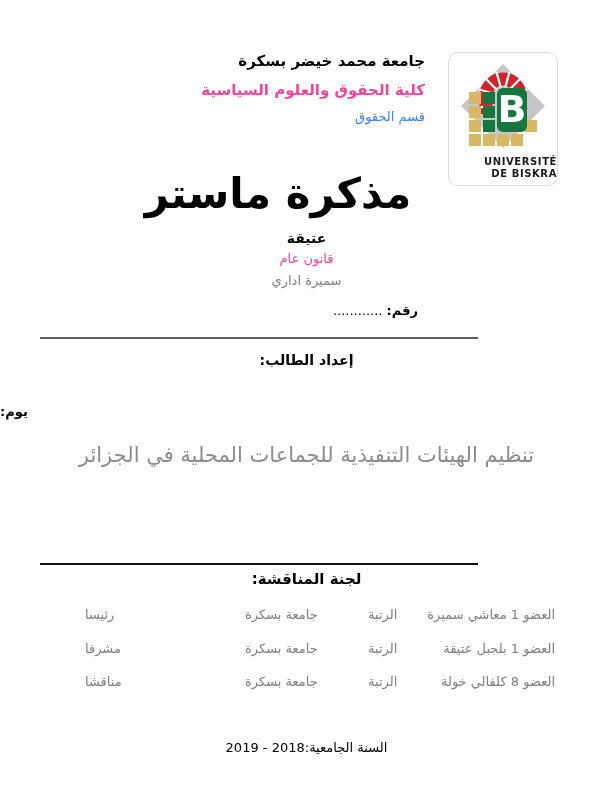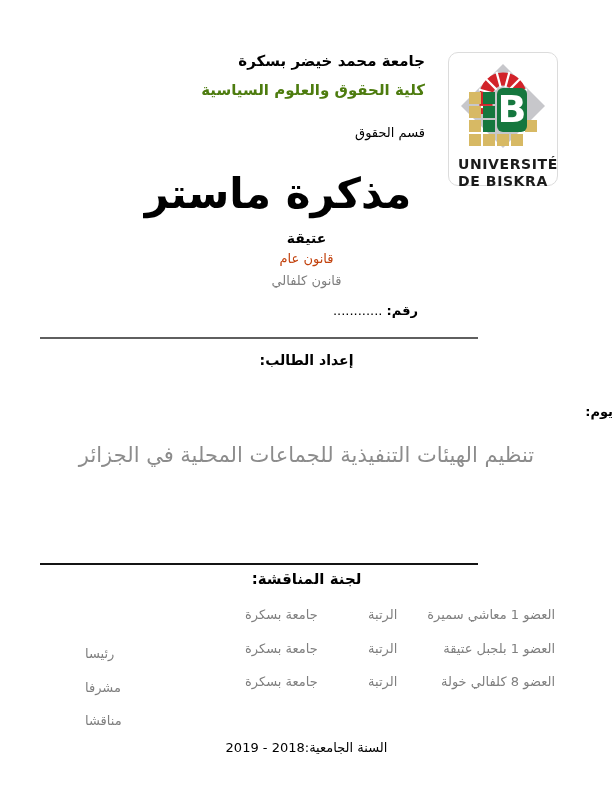--- a/index.html
+++ b/index.html
@@ -3,60 +3,60 @@
 <meta charset="utf-8">
 <style>
   html,body{margin:0;padding:0;background:#fff;}
   .page{
     position:relative;width:613px;height:791px;background:#ffffff;overflow:hidden;
     font-family:"DejaVu Sans",sans-serif;color:#000;
   }
   
   .uni-header{position:absolute;top:51px;right:188px;direction:rtl;text-align:right;}
   .uni-line1{font-size:15px;font-weight:bold;line-height:20px;margin-bottom:9px;color:#000;}
-  .uni-line2{font-size:15px;font-weight:bold;line-height:20px;margin-bottom:24px;color:#4d7c0f;}
-  .uni-line3{font-size:13px;line-height:17px;color:#000000;}
+  .uni-line2{font-size:15px;font-weight:bold;line-height:20px;margin-bottom:8px;color:#ec4899;}
+  .uni-line3{font-size:13px;line-height:17px;color:#3b82f6;}
   
   .logo{position:absolute;top:52px;right:55px;width:110px;height:134px;box-sizing:border-box;
         border:1.5px solid #dcdcdc;border-radius:10px;background:#fff;text-align:center;padding-top:3px;}
-  .logo-text{text-align:left;padding:0 0 0 9px;font-weight:bold;font-size:14px;
+  .logo-text{text-align:right;padding:0 0 0 9px;font-weight:bold;font-size:10px;
              letter-spacing:.6px;line-height:1.18;color:#1b1b1b;}
   
   .main-title{position:absolute;top:168px;left:0;width:556px;text-align:center;direction:rtl;
               font-size:42px;font-weight:bold;line-height:52px;color:#000;}
   .field{position:absolute;top:230px;left:0;width:613px;text-align:center;direction:rtl;
          font-size:14px;font-weight:bold;color:#000;}
   .branch{position:absolute;top:251px;left:0;width:613px;text-align:center;direction:rtl;
-          font-size:13px;color:#c2410c;}
+          font-size:13px;color:#ec4899;}
   .specialty{position:absolute;top:273px;left:0;width:613px;text-align:center;direction:rtl;
              font-size:13px;color:#7f7f7f;}
   .number-line{position:absolute;top:303px;right:195px;direction:rtl;font-size:13px;color:#000;}
   .number-label{font-weight:bold;margin-top:37px;}
   .dots{letter-spacing:1px;}
   .rule{position:absolute;left:40px;width:438px;height:2px;border:0;margin:0;padding:0;}
   .rule1{top:337px;background:#5f5f5f;}
   .rule2{top:563px;background:#141414;}
   .prepared{position:absolute;top:352px;left:0;width:613px;text-align:center;direction:rtl;
             font-size:14px;font-weight:bold;color:#000;}
   .student{position:absolute;top:378px;left:0;width:613px;text-align:center;direction:rtl;
            font-size:13px;color:#7f7f7f;}
-  .day{position:absolute;top:404px;left:0;width:613px;text-align:right;direction:rtl;
+  .day{position:absolute;top:404px;left:0;width:613px;text-align:left;direction:rtl;
        font-size:13px;font-weight:bold;color:#000;}
   .thesis-title{position:absolute;top:440px;left:0;width:613px;text-align:center;direction:rtl;
                 font-size:21px;line-height:30px;color:#8c8c8c;}
   .committee-heading{position:absolute;top:570px;left:0;width:613px;text-align:center;direction:rtl;
                      font-size:15px;font-weight:bold;color:#000;}
   .member-row{position:absolute;left:0;width:613px;height:20px;direction:rtl;
               font-size:13px;color:#7f7f7f;}
   .row-1{top:607px;} .row-2{top:641px;} .row-3{top:674px;}
   .cell{position:absolute;top:0;white-space:nowrap;}
   .cell-name{right:58px;}
   .cell-rank{left:368px;}
   .cell-univ{left:245px;}
-  .cell-role{left:85px;margin-top:39px;}
+  .cell-role{left:85px;}
   .footer-year{position:absolute;top:740px;left:0;width:613px;text-align:center;direction:rtl;
                font-size:13px;color:#000;}
 </style>
 </head>
 <body>
 
 <div class="page">
 
   <div class="uni-header">
     <div class="uni-line1">جامعة محمد خيضر بسكرة</div>
@@ -105,21 +105,21 @@
     <div class="logo-text">
       <div>UNIVERSITÉ</div>
       <div>DE BISKRA</div>
     </div>
   </div>
 
   <div class="main-title">مذكرة ماستر</div>
 
   <div class="field">عتيقة</div>
   <div class="branch">قانون عام</div>
-  <div class="specialty">قانون كلفالي</div>
+  <div class="specialty">سميرة اداري</div>
 
   <div class="number-line">
     <span class="number-label">رقم:</span>
     <span class="dots">............</span>
   </div>
 
   <hr class="rule rule1">
 
   <div class="prepared">إعداد الطالب:</div>
   <div class="day">يوم:</div>

